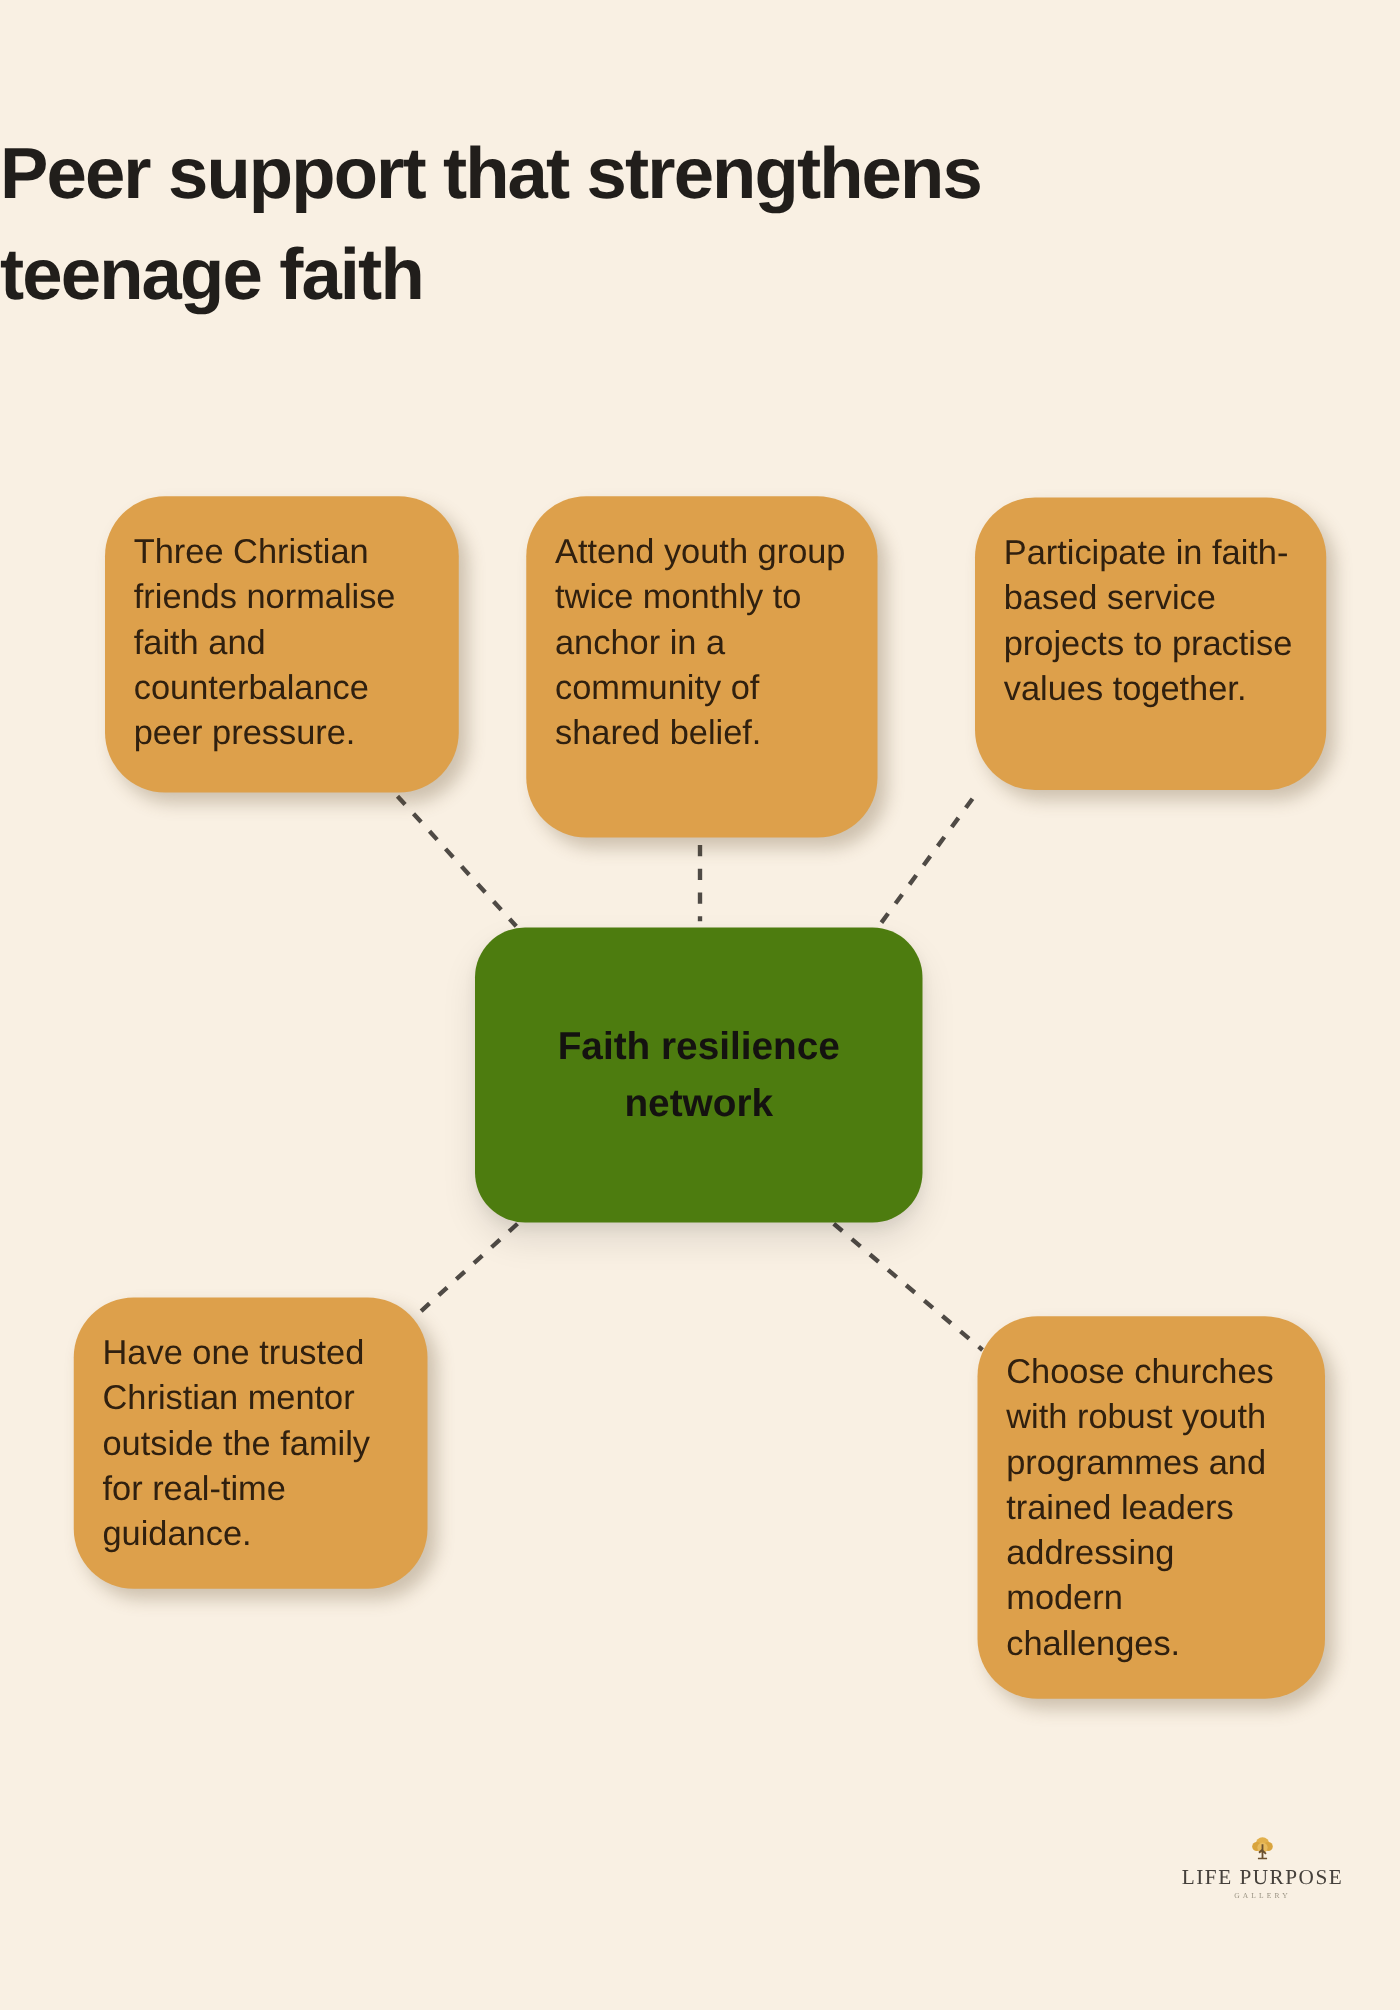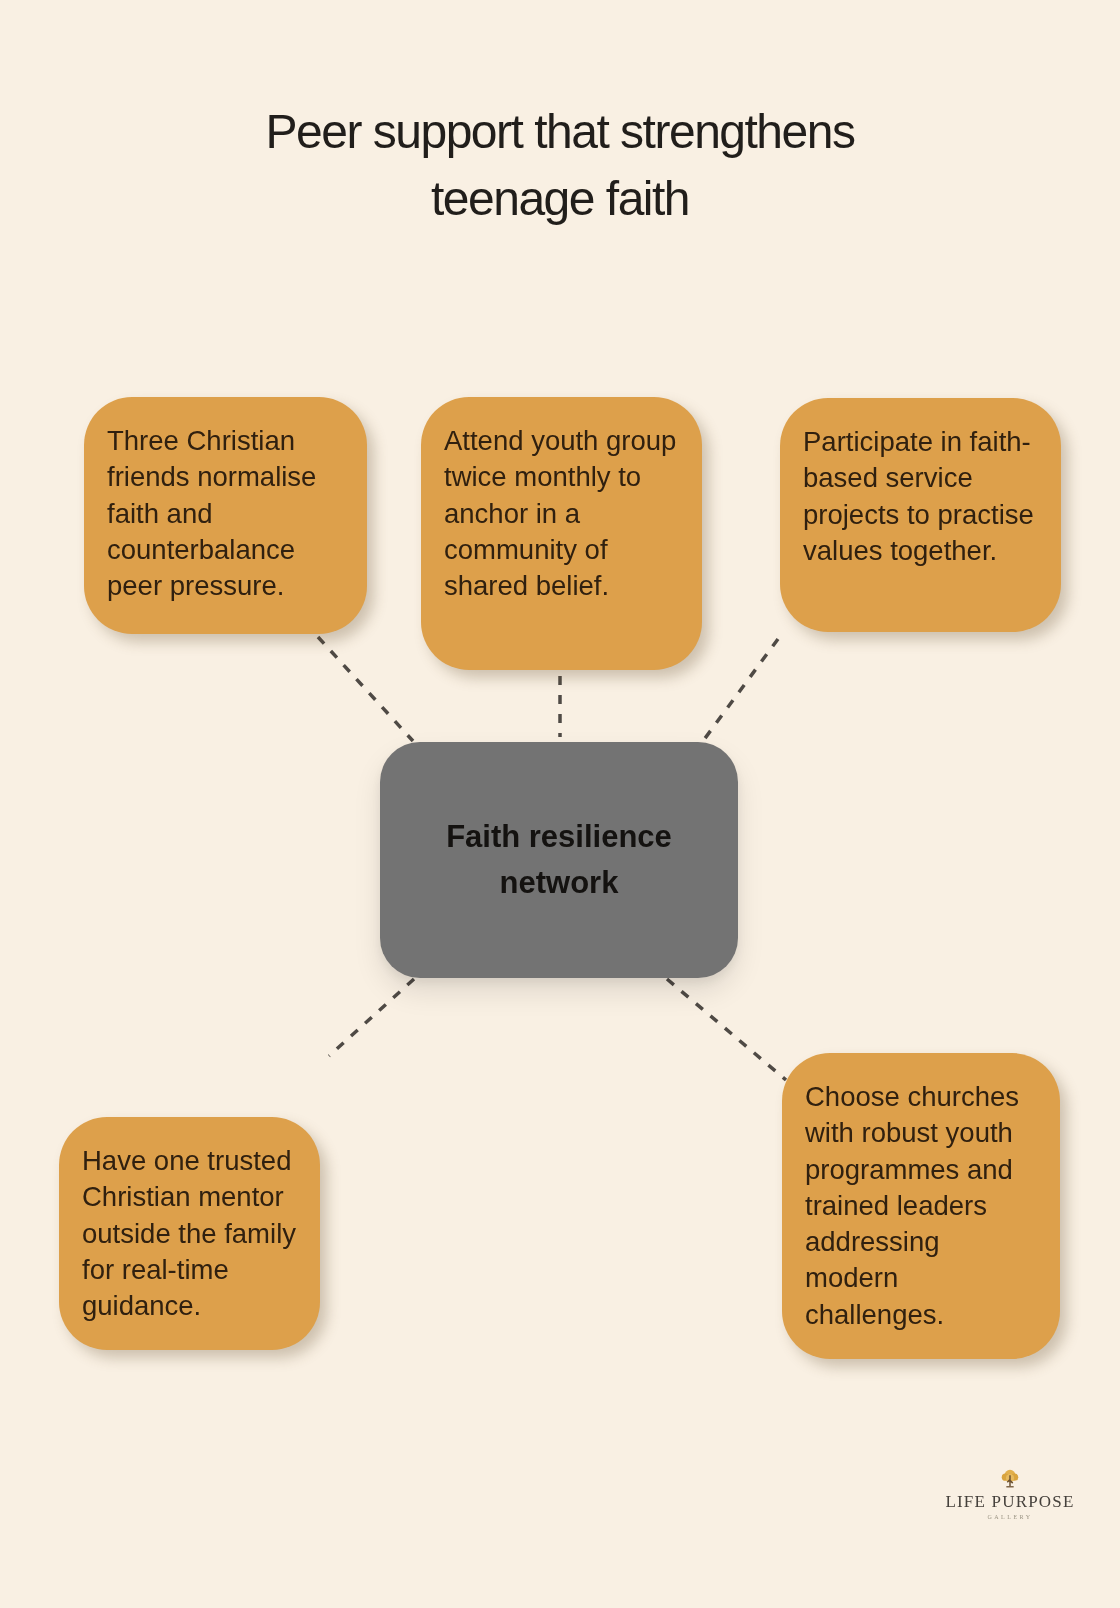--- a/index.html
+++ b/index.html
@@ -17,23 +17,23 @@
     height:1608px;
     background:var(--bg);
     overflow:hidden;
     font-family:"Liberation Sans", sans-serif;
   }
   .title{
     position:absolute;
     top:98px;
     left:0;
     width:100%;
-    text-align:center;
-    font-size:48px;
-    font-weight:400;
+    text-align:left;
+    font-size:58px;
+    font-weight:700;
     letter-spacing:-1.5px;
     line-height:1.4;
     color:#211e1b;
     white-space:pre-line;
   }
   .connectors{
     position:absolute;
     left:0;top:0;
     width:1120px;height:1608px;
     pointer-events:none;
@@ -50,27 +50,27 @@
     border-radius:48px;
     padding:26px 22px 26px 23px;
     color:var(--node-text);
     font-size:27.5px;
     line-height:1.32;
     box-shadow:7px 8px 14px rgba(92,72,40,.28);
   }
   .card-1{left:60px;  top:397px;  width:283px; min-height:237px;margin-left:24px;}
   .card-2{left:421px; top:397px;  width:281px; min-height:273px;}
   .card-3{left:780px; top:398px;  width:281px; min-height:234px;}
-  .card-4{left:59px;  top:1117px; width:261px; min-height:231px;}
+  .card-4{left:59px;  top:1038px; width:283px; min-height:231px;}
   .card-5{left:782px; top:1053px; width:278px; min-height:305px;}
   .center-node{
     position:absolute;
     left:380px; top:742px;
     width:358px; height:236px;
-    background:#737373;
+    background:#4d7c0f;
     border-radius:40px;
     display:flex;
     align-items:center;
     justify-content:center;
     text-align:center;
     padding:0 28px;
     font-size:31px;
     font-weight:700;
     line-height:1.5;
     color:#141210;

